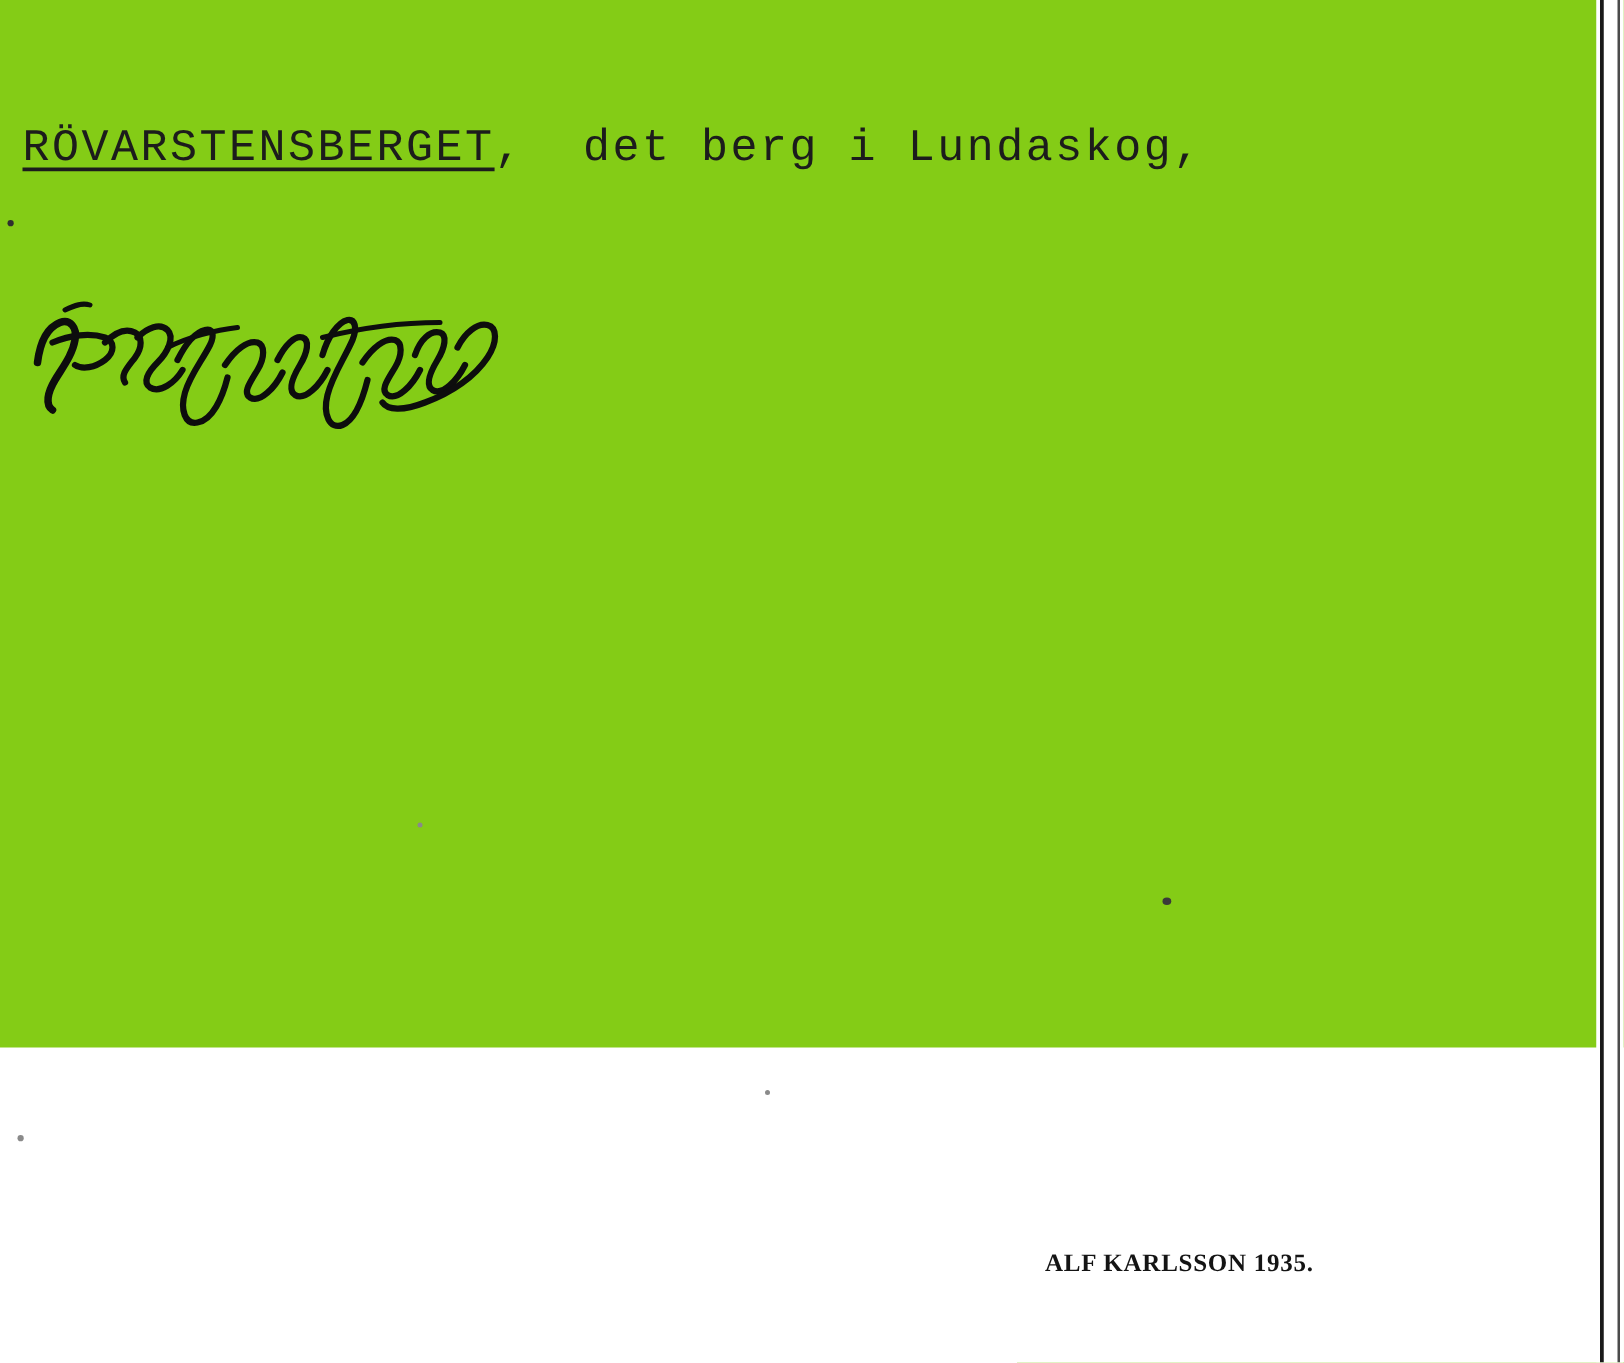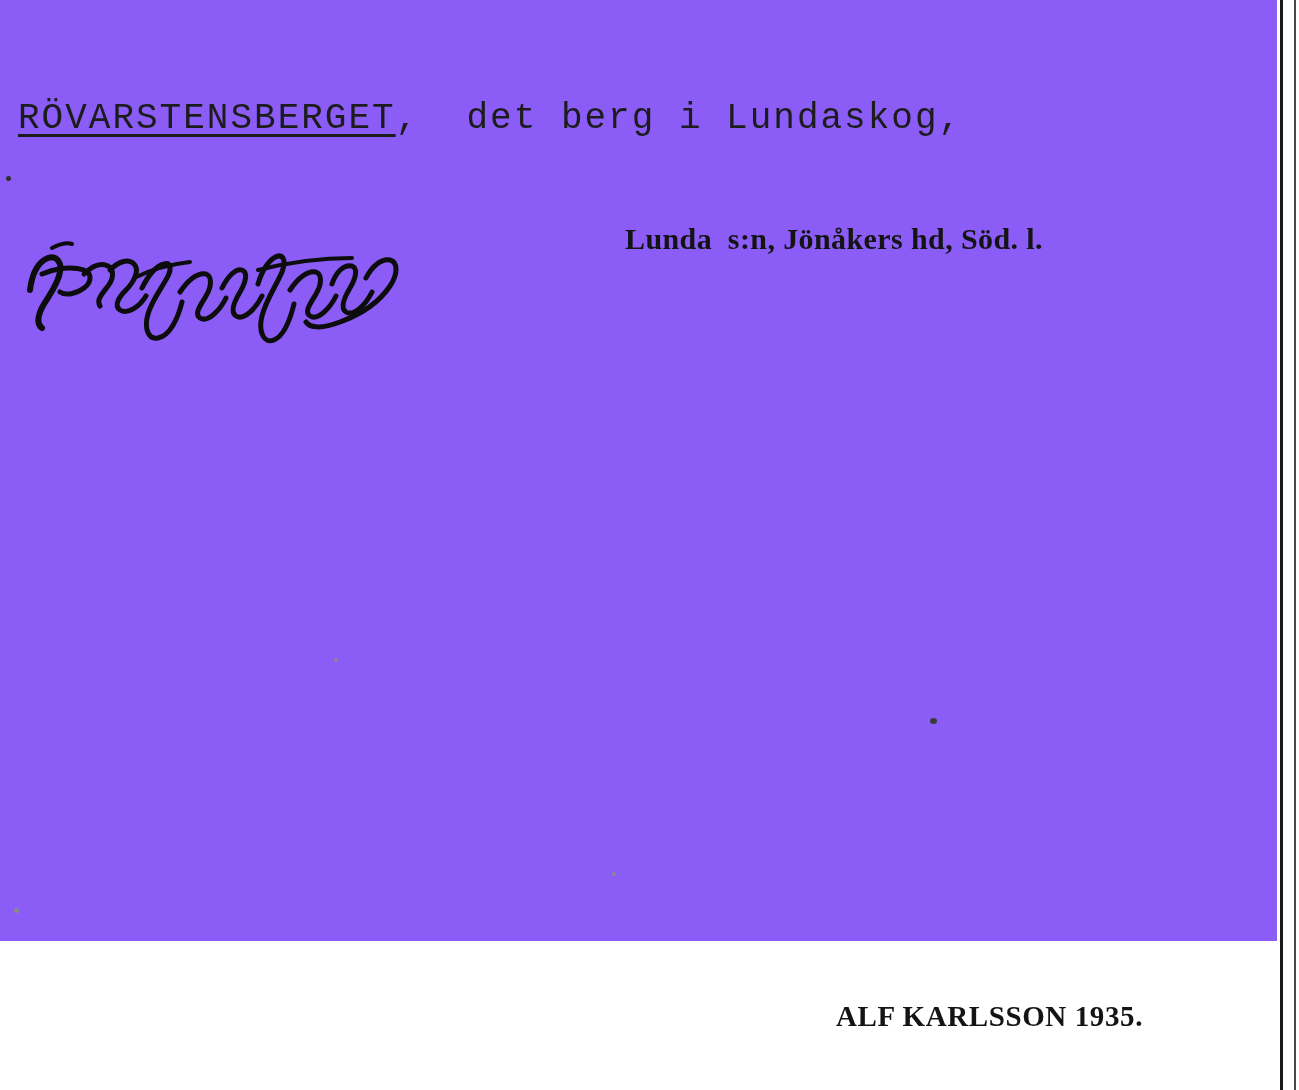--- a/index.html
+++ b/index.html
@@ -14,22 +14,22 @@
     font-family: "Liberation Mono", monospace;
     color: #111111;
     position: relative;
   }
 
   .card {
     position: absolute;
     top: 0;
     left: 0;
     width: 1299px;
-    height: 941px;
-    background: #8b5cf6;
+    height: 838px;
+    background: #84cc16;
     text-decoration: underline;
   }
 
   
   .edge-strip {
     position: absolute;
     top: 0;
     right: 0;
     width: 22px;
     height: 1090px;
@@ -89,21 +89,21 @@
     height: 150px;
   }
   .signature svg { display: block; }
 
   .credit {
     position: absolute;
     left: 836px;
     top: 1000px;
     font-family: "Liberation Serif", serif;
     font-weight: bold;
-    font-size: 29px;
+    font-size: 20px;
     letter-spacing: 0.6px;
     color: #141414;
     white-space: pre;
   }
 
   
   .speck {
     position: absolute;
     background: #8a8a8a;
     border-radius: 50%;
@@ -116,21 +116,20 @@
 </style>
 </head>
 <body>
 
 <div class="card">
 
   <div class="typed-block">
     <div class="typed-line"><span class="headword">RÖVARSTENSBERGET</span><span>,  det berg i Lundaskog,</span></div>
   </div>
 
-  <div class="locality">Lunda  s:n, Jönåkers hd, Söd. l.</div>
 
   <div class="signature" title="">
     <svg width="430" height="150" viewBox="0 0 430 150" aria-hidden="true">
       <g fill="none" stroke="#0d0d0d" stroke-linecap="round" stroke-linejoin="round">
         <path d="M8 72 C10 56, 16 44, 26 40 C34 37, 40 44, 38 54 C36 66, 28 76, 22 86 C16 96, 14 106, 20 110" stroke-width="6"></path>
         <path d="M20 56 C34 50, 50 48, 62 52 C70 55, 70 64, 62 70 C54 76, 44 78, 38 74" stroke-width="5"></path>
         <path d="M30 30 C38 26, 44 24, 50 26" stroke-width="4"></path>
         <path d="M62 56 C70 48, 78 44, 86 48 C92 51, 92 60, 86 68 C80 76, 74 82, 78 88" stroke-width="5"></path>
         <path d="M88 52 C96 44, 106 40, 112 46 C118 52, 112 64, 104 72 C96 80, 92 88, 98 92 C106 97, 118 88, 124 78" stroke-width="5"></path>
         <path d="M120 70 C126 58, 134 48, 142 46 C148 44, 150 50, 146 58 C140 70, 130 82, 126 96 C122 110, 126 122, 136 120 C148 118, 156 100, 160 84" stroke-width="5"></path>

